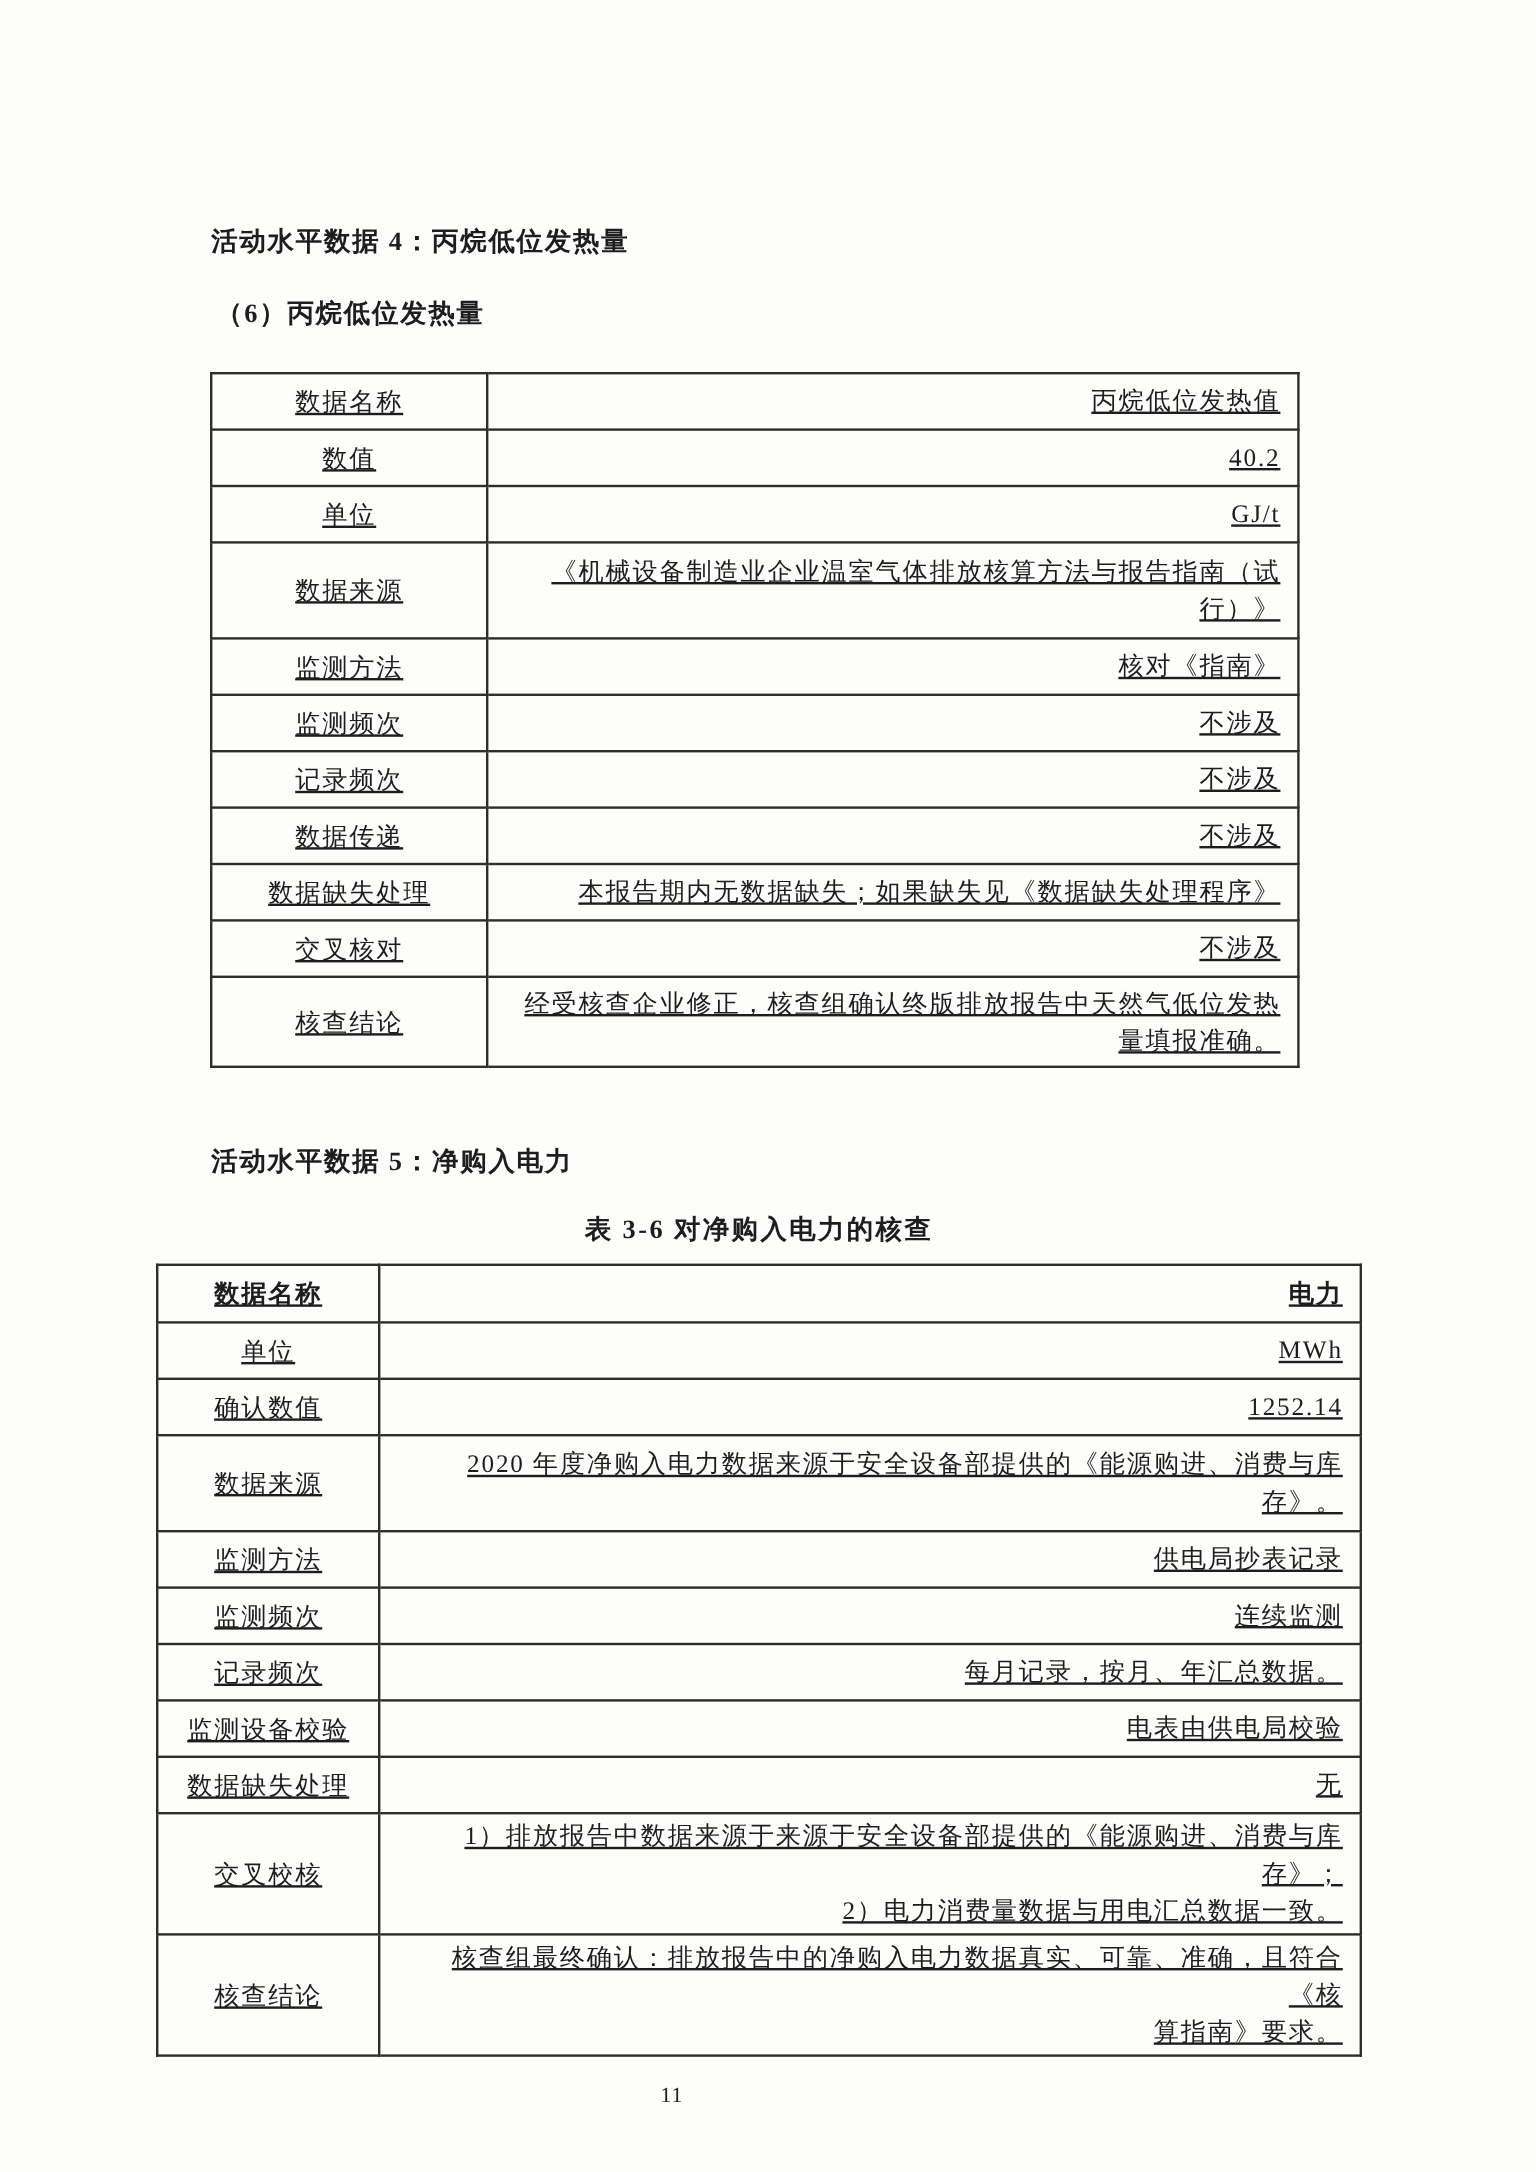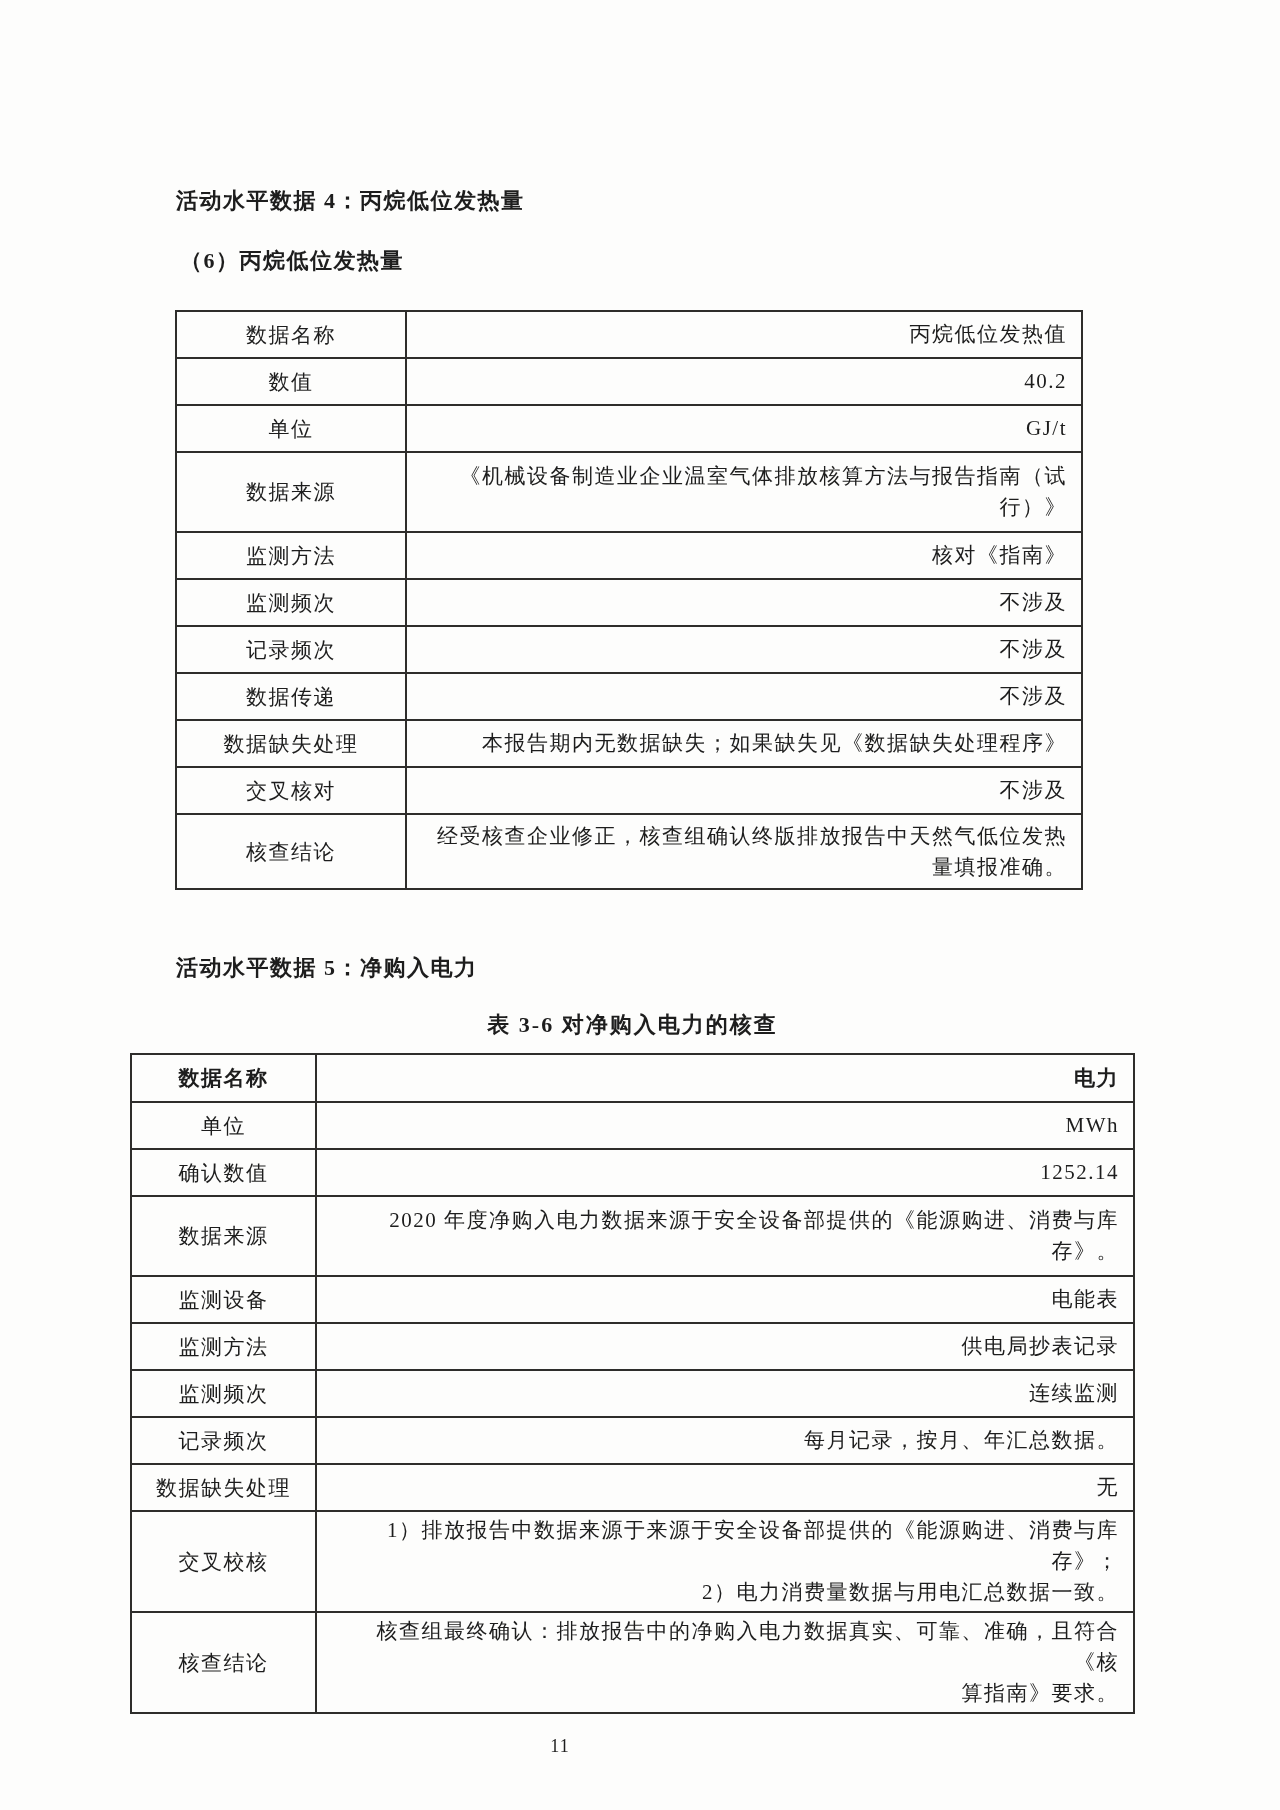--- a/index.html
+++ b/index.html
@@ -11,21 +11,21 @@
   }
   .page { position:relative; width:1280px; height:1810px; overflow:hidden; }
 
   .h-bold { font-weight:bold; font-size:22px; letter-spacing:1.5px; white-space:nowrap;margin-left:36px; }
   #heading1 { position:absolute; left:140px; top:186px; }
   #heading2 { position:absolute; left:144px; top:246px; }
   #section-heading { position:absolute; left:138px; top:891px; }
   #heading3 { position:absolute; left:140px; top:953px; }
   #table2-caption { position:absolute; left:130px; top:1010px; width:1005px; text-align:center; font-weight:bold; font-size:22px; letter-spacing:2px; }
 
-  table { border-collapse:collapse; table-layout:fixed; }
+  table { border-collapse:collapse; table-layout:fixed;text-decoration:underline; }
   #table1 { position:absolute; left:175px; top:310px; width:908px; }
   #table2 { position:absolute; left:130px; top:1053px; width:1005px; }
 
   td, th {
     border:2px solid #2e2d2b;
     font-size:21px;
     letter-spacing:1.5px;
     font-weight:normal;
     vertical-align:middle;
   }
@@ -123,34 +123,34 @@
       </tr>
       <tr class="h39">
         <td class="lbl">确认数值</td>
         <td class="val">1252.14</td>
       </tr>
       <tr class="h72">
         <td class="lbl">数据来源</td>
         <td class="val">2020 年度净购入电力数据来源于安全设备部提供的《能源购进、消费与库存》。</td>
       </tr>
       <tr class="h39">
-        <td class="lbl">监测设备</td>
-        <td class="val">电能表</td>
-      </tr>
-      <tr class="h39">
         <td class="lbl">监测方法</td>
         <td class="val">供电局抄表记录</td>
       </tr>
       <tr class="h39">
         <td class="lbl">监测频次</td>
         <td class="val">连续监测</td>
       </tr>
       <tr class="h39">
         <td class="lbl">记录频次</td>
         <td class="val">每月记录，按月、年汇总数据。</td>
+      </tr>
+      <tr class="h39">
+        <td class="lbl">监测设备校验</td>
+        <td class="val">电表由供电局校验</td>
       </tr>
       <tr class="h39">
         <td class="lbl">数据缺失处理</td>
         <td class="val">无</td>
       </tr>
       <tr class="h73">
         <td class="lbl">交叉校核</td>
         <td class="val">1）排放报告中数据来源于来源于安全设备部提供的《能源购进、消费与库存》；
 2）电力消费量数据与用电汇总数据一致。</td>
       </tr>

